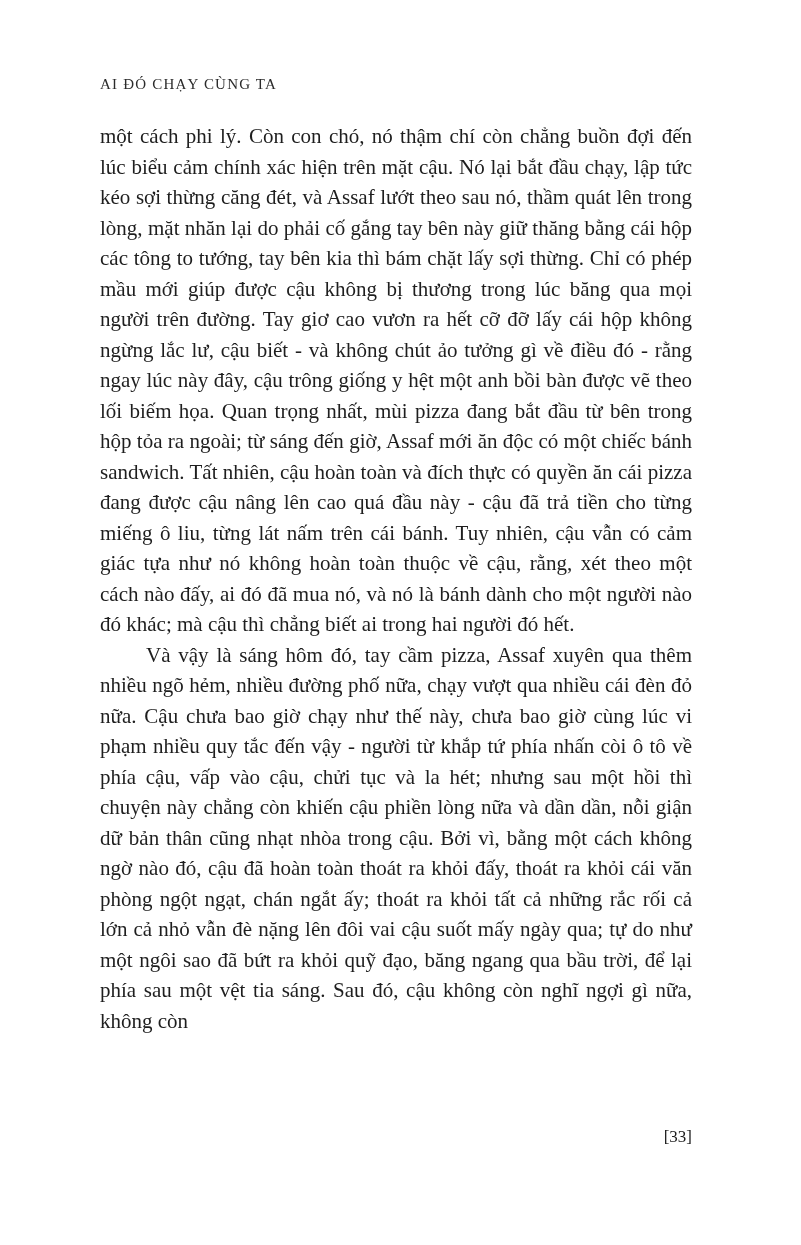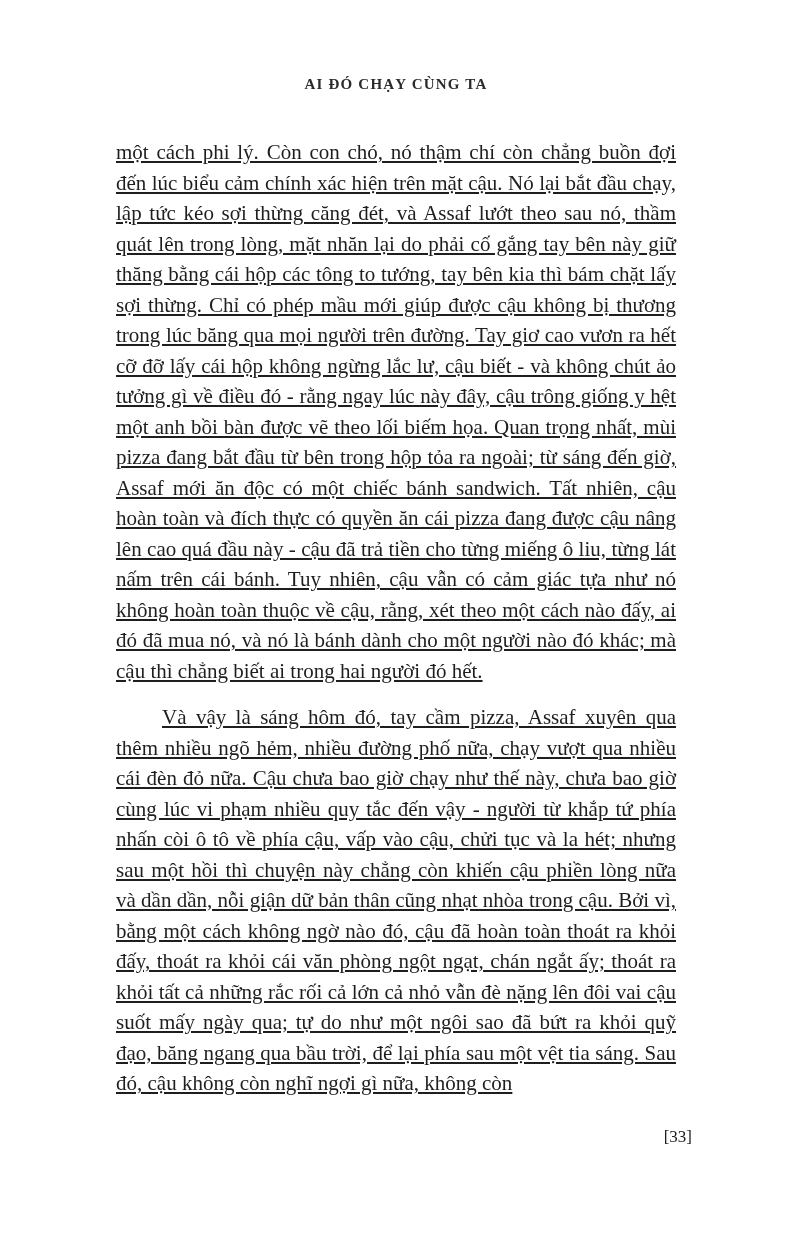--- a/index.html
+++ b/index.html
@@ -18,41 +18,39 @@
     width: 801px;
     height: 1245px;
     background: #ffffff;
     overflow: hidden;
   }
   .running-header {
     position: absolute;
     top: 76px;
     left: 100px;
     width: 592px;
-    text-align: center;
+    text-align: left;
     font-size: 15px;
     letter-spacing: 1.2px;
     color: #2b2b2b;
     white-space: nowrap;
-    font-weight: bold;
   }
   .body-text {
     position: absolute;
     top: 121px;
     left: 100px;
     width: 592px;
     font-size: 21px;
     line-height: 30.5px;
     text-align: justify;
     color: #1e1e1e;
   }
   .para {
-    margin: 16px;
+    margin: 0;
     padding: 0;
-    text-decoration: underline;
   }
   .para-indent {
     text-indent: 46px;
   }
   .page-number {
     position: absolute;
     top: 1127px;
     left: 100px;
     width: 592px;
     text-align: right;

